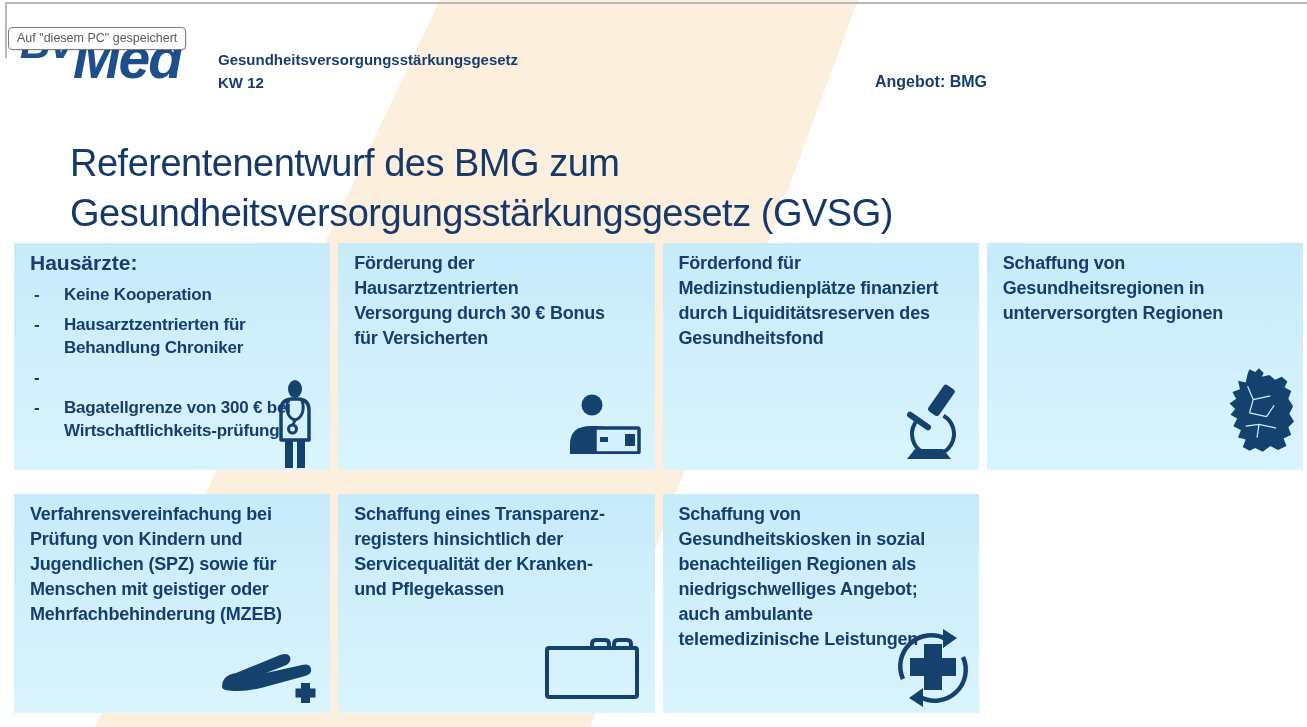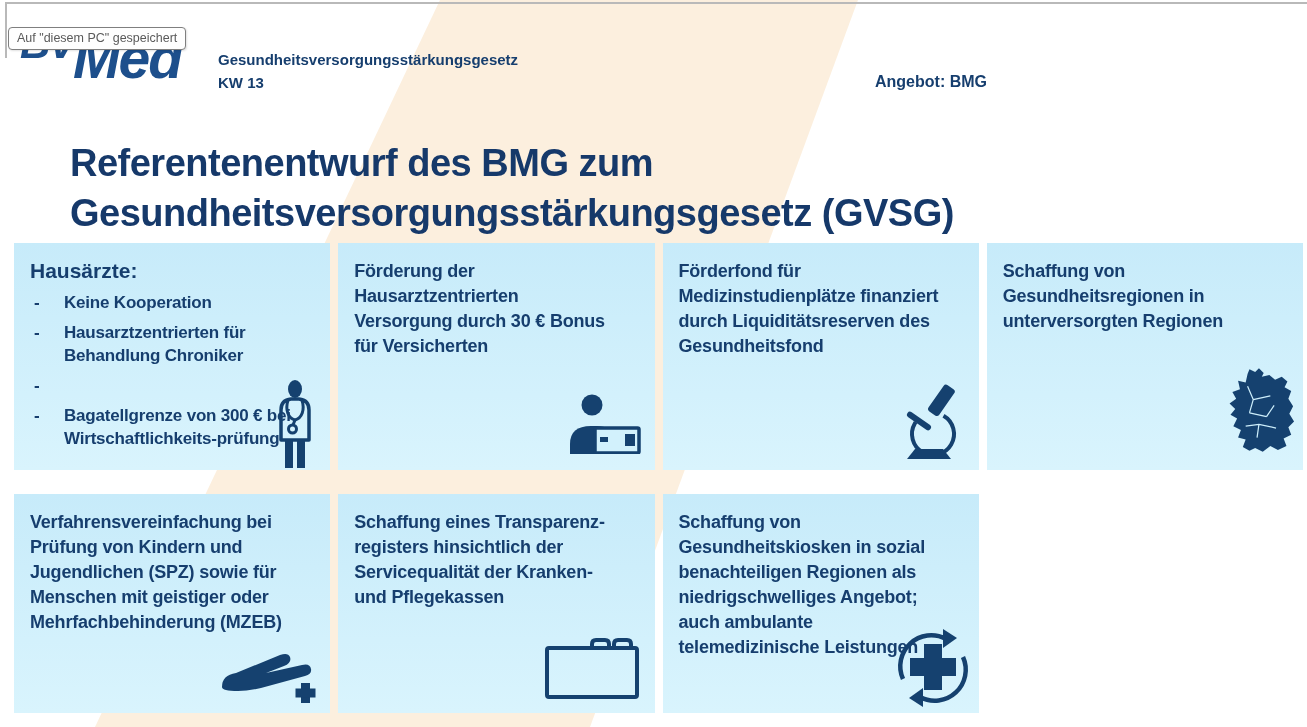--- a/index.html
+++ b/index.html
@@ -17,27 +17,27 @@
            box-shadow:1px 1px 2px rgba(0,0,0,.12);}
   
   .logo-bv{position:absolute;left:20px;top:20px;z-index:10;font-size:42px;font-weight:800;font-style:italic;
            color:#1D4F8C;letter-spacing:-2px;}
   .logo-med{position:absolute;left:73px;top:30px;z-index:11;font-size:57px;font-weight:800;font-style:italic;
            color:#1D4F8C;letter-spacing:-2px;line-height:1;}
   .subtitle{position:absolute;left:218px;top:48px;font-size:15px;font-weight:700;line-height:23px;
            white-space:pre-line;color:#163E6E;}
   .source{position:absolute;left:875px;top:73px;font-size:16px;font-weight:700;color:#163E6E;}
   
-  .title{position:absolute;left:70px;top:138px;width:1100px;font-size:38px;font-weight:700;
+  .title{position:absolute;left:70px;top:138px;width:1100px;font-size:38px;font-weight:400;
          line-height:50px;letter-spacing:-.5px;white-space:pre-line;color:#16396A;}
   
   .grid{position:absolute;left:14px;top:243px;width:1289px;display:grid;
         grid-template-columns:repeat(4,1fr);grid-template-rows:227px 219px;gap:24px 8px;}
   .card{position:relative;background:linear-gradient(180deg,#C7EBFA 0%,#D9F4FD 100%);
-        padding:16px 14px 10px 16px;box-sizing:border-box;overflow:hidden;}
+        padding:8px 14px 10px 16px;box-sizing:border-box;overflow:hidden;}
   .card-text{font-size:18px;font-weight:600;line-height:25px;letter-spacing:-.2px;white-space:pre-line;}
   .card-heading{font-size:21px;font-weight:600;margin-bottom:8px;}
   .bullet-row{display:flex;margin-bottom:7px;}
   .bullet-dash{flex:0 0 30px;padding-left:4px;font-size:17px;font-weight:600;line-height:23px;}
   .bullet-text{font-size:17px;font-weight:600;line-height:23px;letter-spacing:-.2px;white-space:pre-line;}
   .icon{position:absolute;}
   .icon-1{right:6px;bottom:2px;}
   .icon-2{right:14px;bottom:16px;}
   .icon-3{right:18px;bottom:10px;}
   .icon-4{right:14px;bottom:10px;}
@@ -55,21 +55,21 @@
 
   <div class="band"></div>
   <div class="frame-top"></div>
   <div class="frame-left"></div>
 
   <div class="logo-bv">BV</div>
   <div class="logo-med">Med</div>
   <div class="tooltip">Auf "diesem PC" gespeichert</div>
 
   <div class="subtitle">Gesundheitsversorgungsstärkungsgesetz
-KW 13</div>
+KW 12</div>
   <div class="source">Angebot: BMG</div>
 
   <h1 class="title" style="margin:0;">Referentenentwurf des BMG zum
 Gesundheitsversorgungsstärkungsgesetz (GVSG)</h1>
 
   <div class="grid">
 
     <div class="card">
       <div class="card-heading">Hausärzte:</div>
       <div class="bullet-row">

